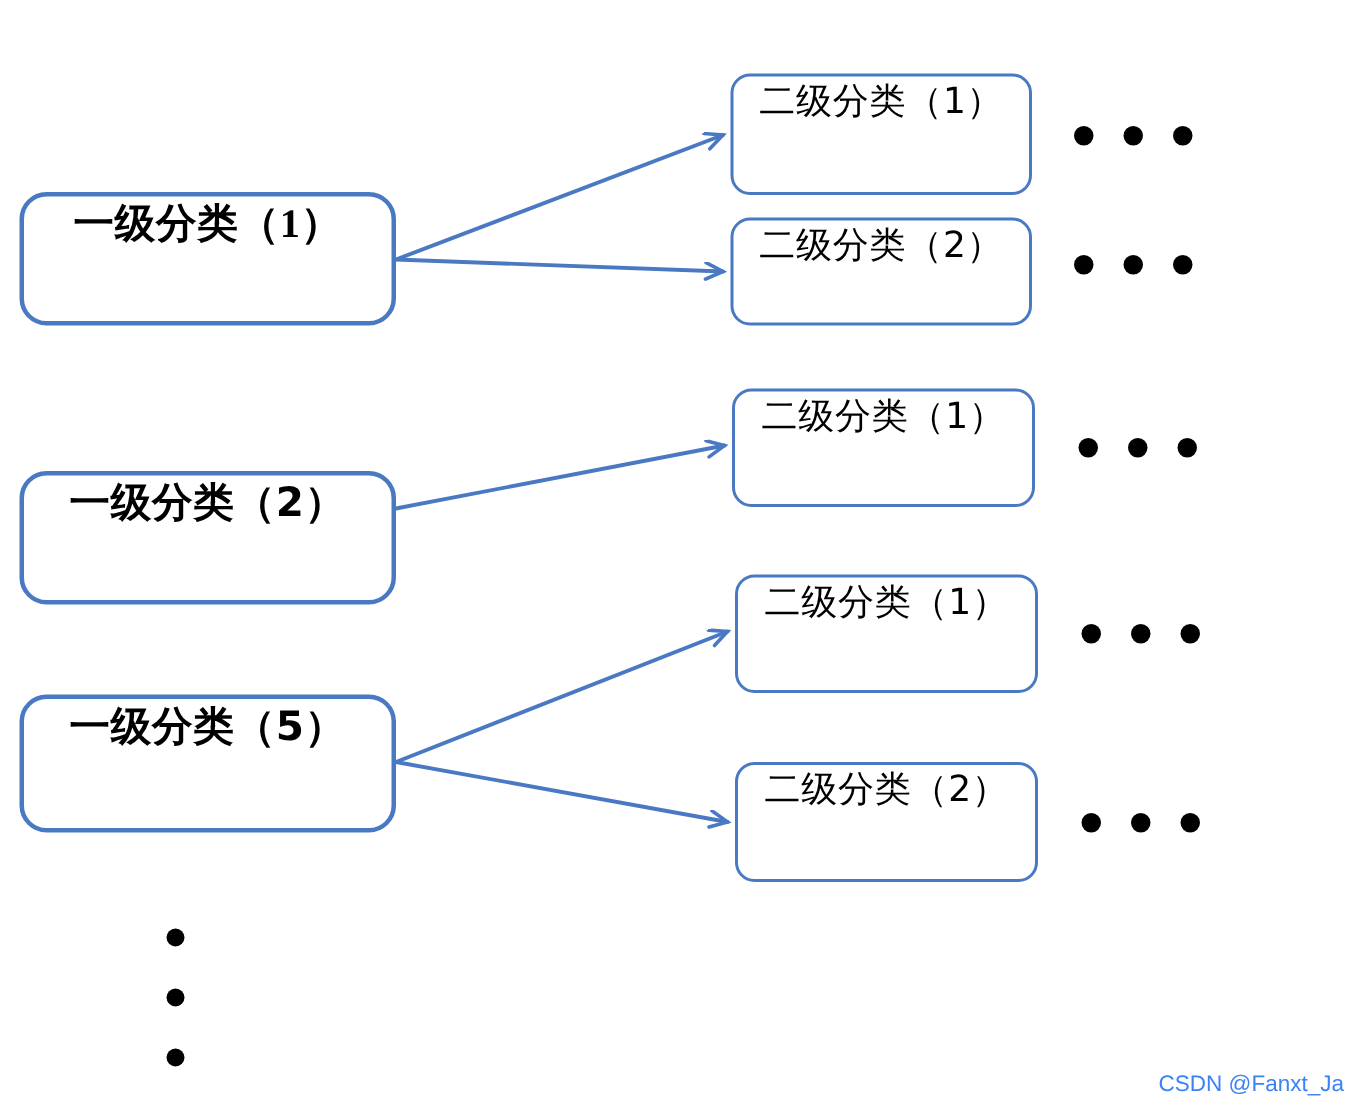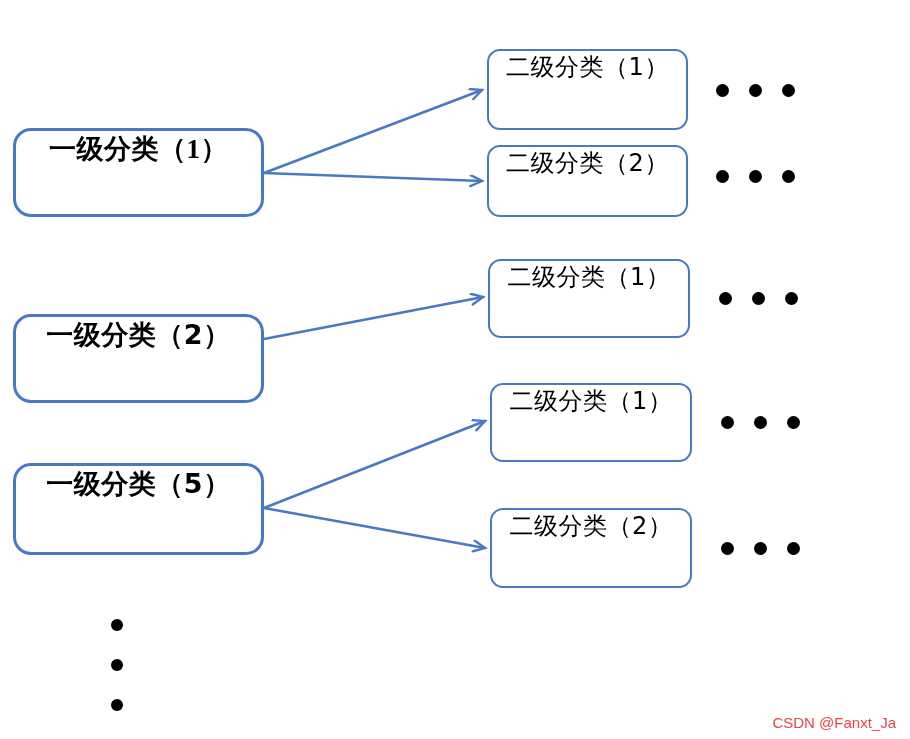--- a/index.html
+++ b/index.html
@@ -70,21 +70,21 @@
     top: 0;
     width: 910px;
     height: 739px;
     overflow: visible;
     pointer-events: none;
   }
   .watermark {
     position: absolute;
     right: 14px;
     bottom: 8px;
-    color: #ef4444;
+    color: #3b82f6;
     font-size: 15px;
     font-family: "Liberation Sans", sans-serif;
     white-space: nowrap;
   }
 </style>
 </head>
 <body>
 
 <div id="canvas">
 

